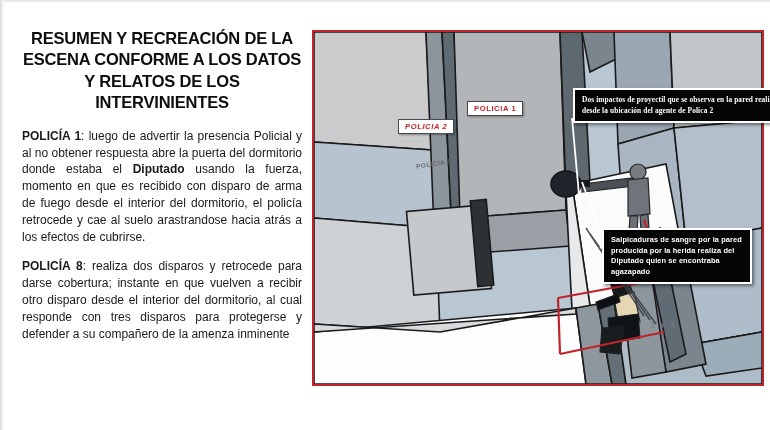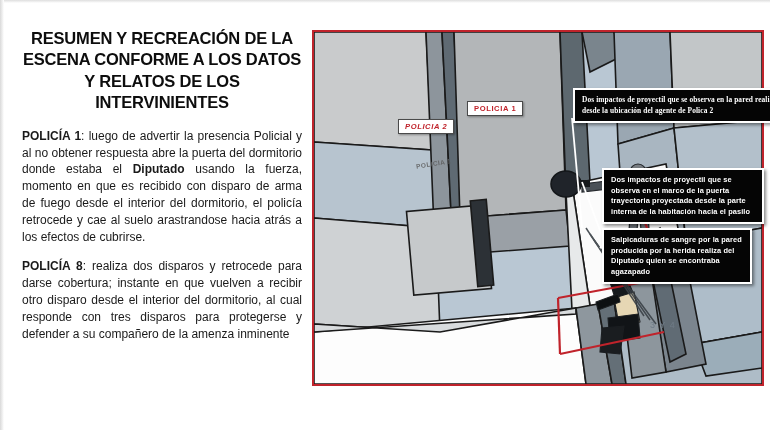--- a/index.html
+++ b/index.html
@@ -265,16 +265,15 @@
       </g>
     </svg>
   </div>
 
   <div class="police-tag" id="tag-policia-1">POLICIA 1</div>
   <div class="police-tag" id="tag-policia-2">POLICIA 2</div>
   <div id="wall-label">POLICIA 1</div>
   <div id="floor-label">3 Y 4</div>
 
   <div class="callout" id="callout-1">Dos impactos de proyectil que se observa en la pared realizado desde la ubicación del agente de Polica 2</div>
-  <div class="callout" id="callout-2">Dos impactos de proyectil que se observa en el marco de la puerta trayectoria proyectada desde la parte interna de la habitación hacia el pasilo</div>
   <div class="callout" id="callout-3">Salpicaduras de sangre por la pared producida por la herida realiza del Diputado quien se encontraba agazapado</div>
 
 </div>
 
 </body></html>

